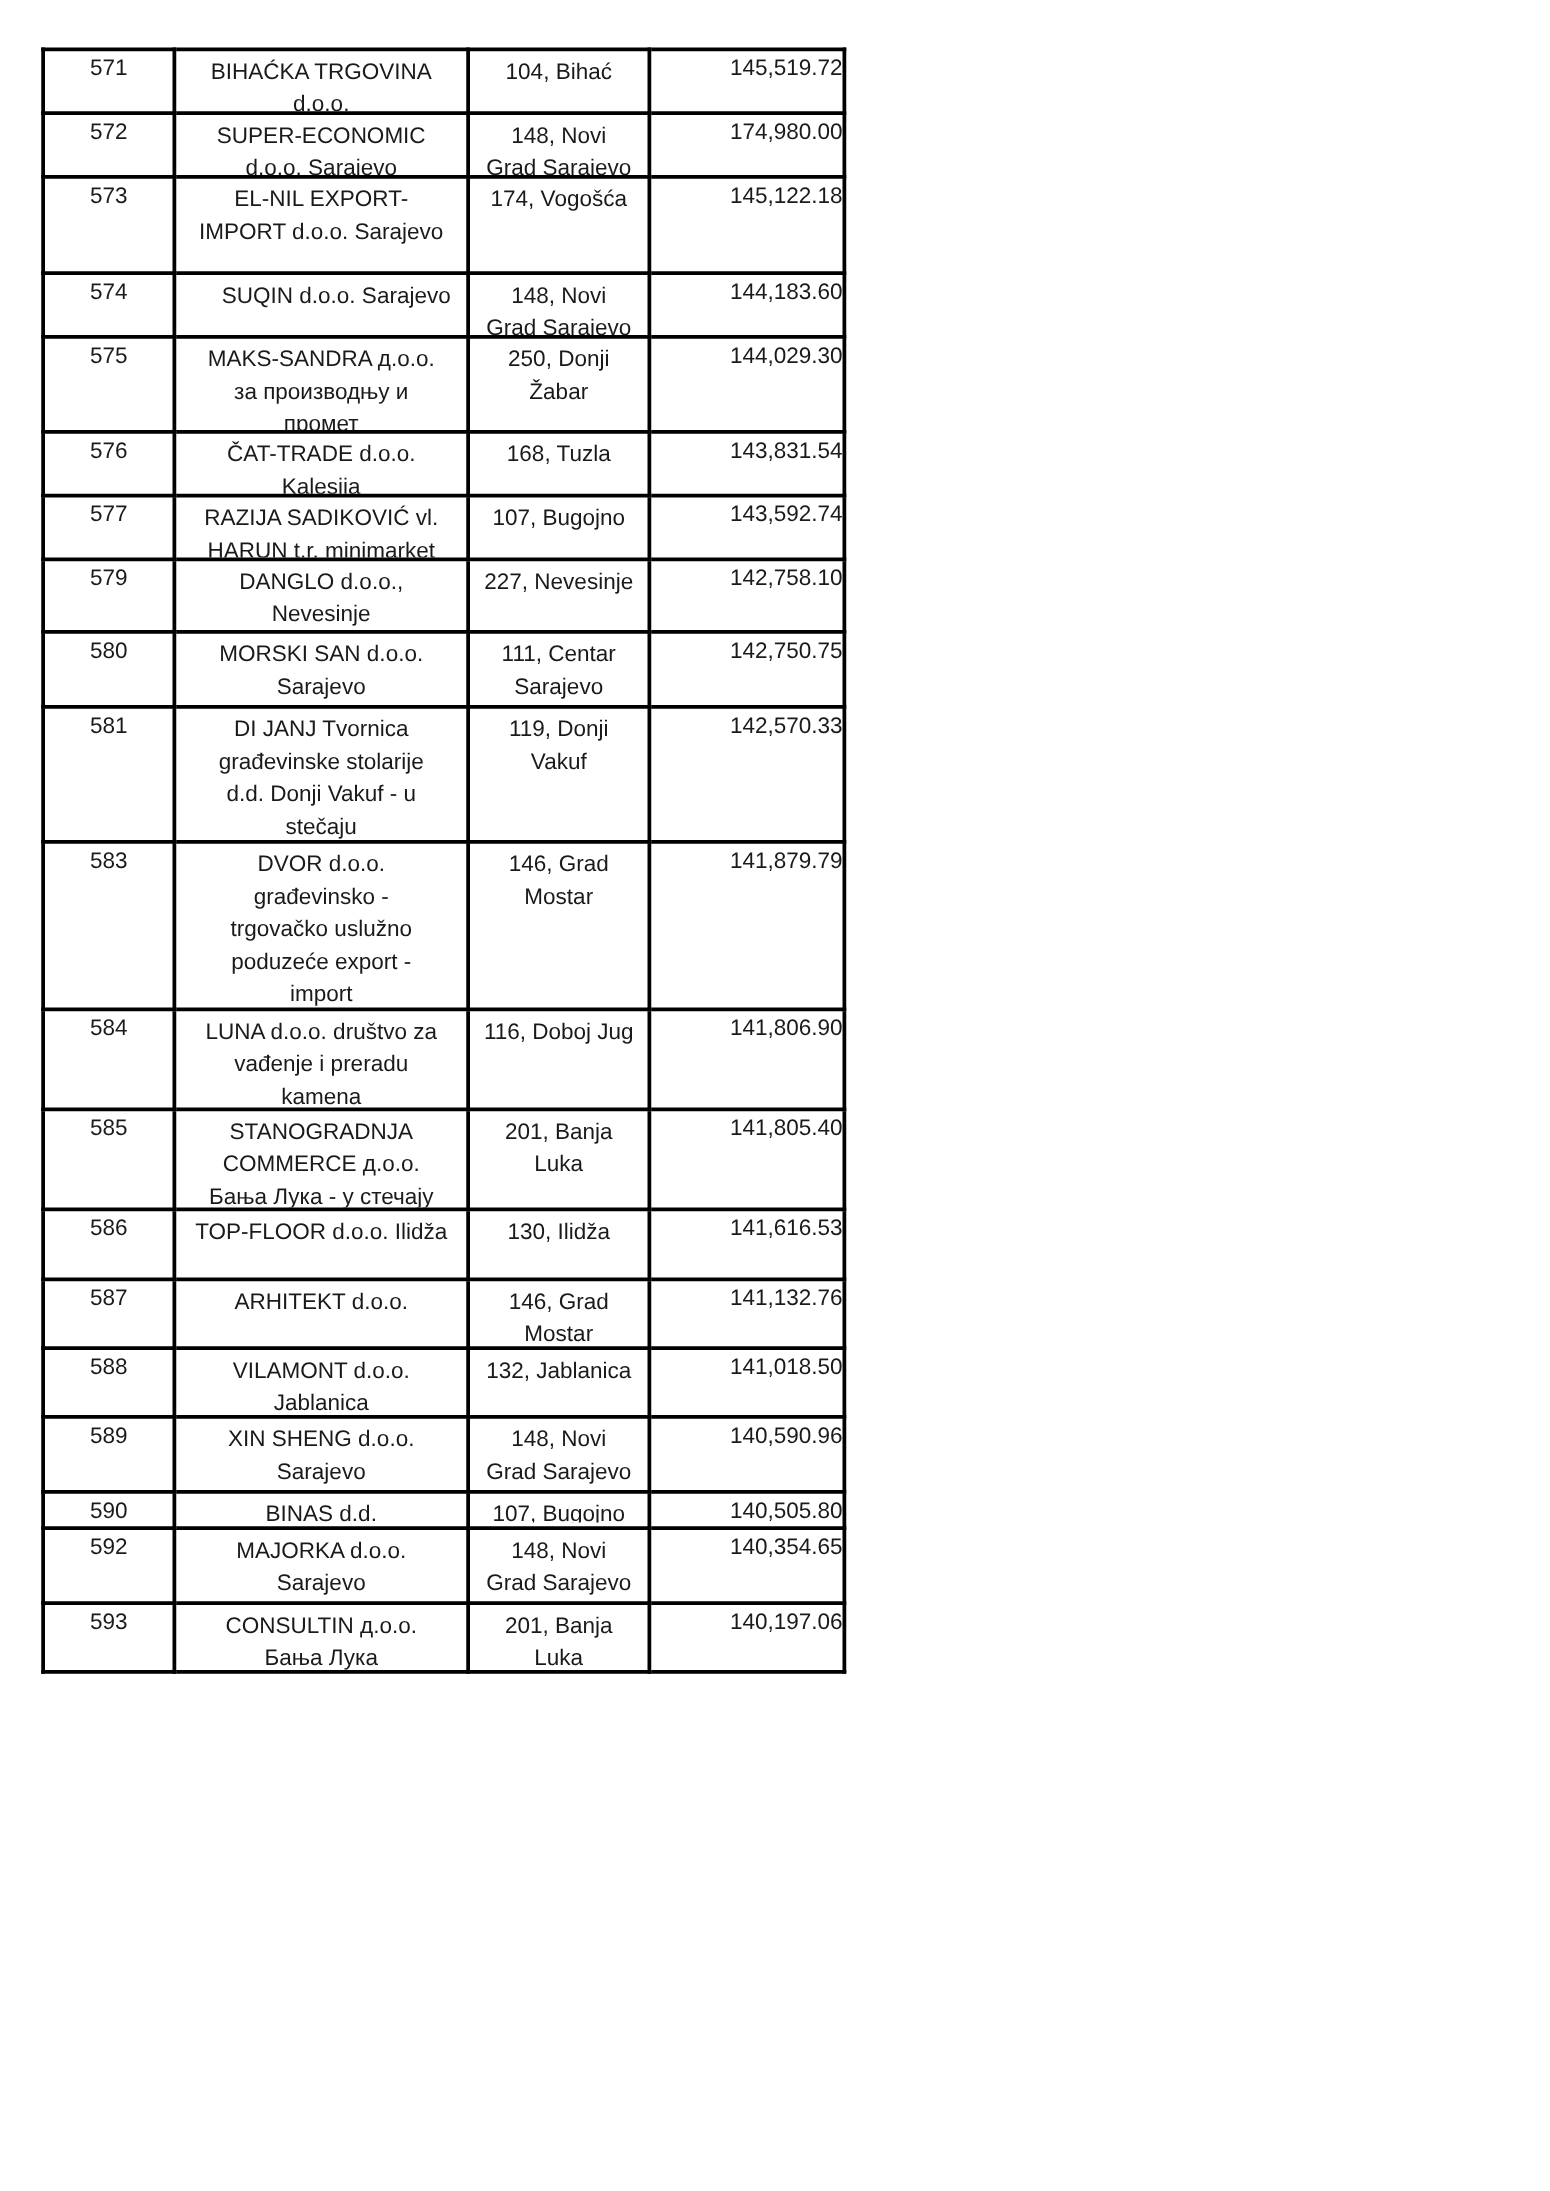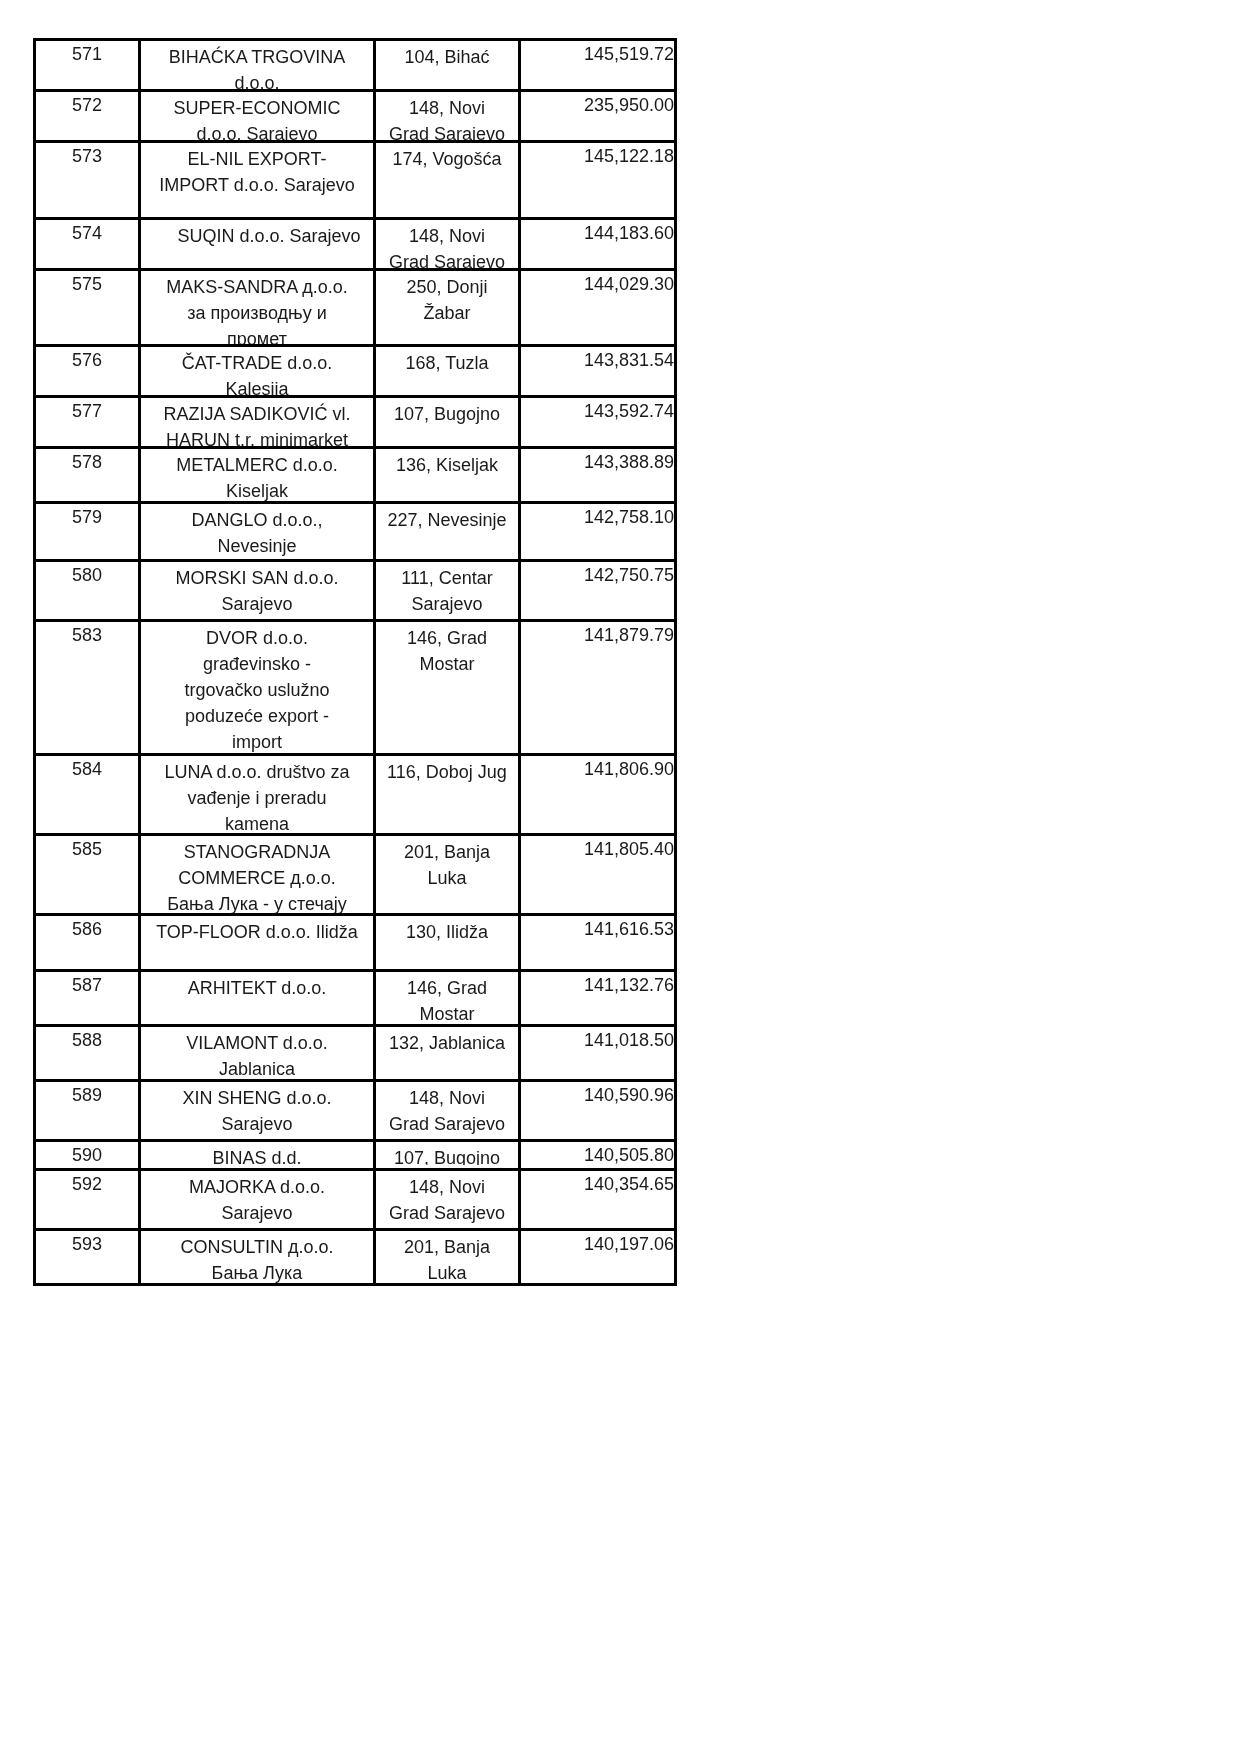--- a/index.html
+++ b/index.html
@@ -78,21 +78,21 @@
           <tr style="height: 51px;">
             <td class="rank">572</td>
             <td class="name">
               <div class="clip" style="height: 48px;">SUPER-ECONOMIC
 d.o.o. Sarajevo</div>
             </td>
             <td class="muni">
               <div class="clip" style="height: 48px;">148, Novi
 Grad Sarajevo</div>
             </td>
-            <td class="amount">235,950.00</td>
+            <td class="amount">174,980.00</td>
           </tr>
           <tr style="height: 77px;">
             <td class="rank">573</td>
             <td class="name">
               <div class="clip" style="height: 74px;">EL-NIL EXPORT-
 IMPORT d.o.o. Sarajevo</div>
             </td>
             <td class="muni">
               <div class="clip" style="height: 74px;">174, Vogošća</div>
             </td>
@@ -137,31 +137,20 @@
             <td class="rank">577</td>
             <td class="name">
               <div class="clip" style="height: 48px;">RAZIJA SADIKOVIĆ vl.
 HARUN t.r. minimarket</div>
             </td>
             <td class="muni">
               <div class="clip" style="height: 48px;">107, Bugojno</div>
             </td>
             <td class="amount">143,592.74</td>
           </tr>
-          <tr style="height: 55px;">
-            <td class="rank">578</td>
-            <td class="name">
-              <div class="clip" style="height: 52px;">METALMERC d.o.o.
-Kiseljak</div>
-            </td>
-            <td class="muni">
-              <div class="clip" style="height: 52px;">136, Kiseljak</div>
-            </td>
-            <td class="amount">143,388.89</td>
-          </tr>
           <tr style="height: 58px;">
             <td class="rank">579</td>
             <td class="name">
               <div class="clip" style="height: 55px;">DANGLO d.o.o.,
 Nevesinje</div>
             </td>
             <td class="muni">
               <div class="clip" style="height: 55px;">227, Nevesinje</div>
             </td>
             <td class="amount">142,758.10</td>
@@ -170,20 +159,34 @@
             <td class="rank">580</td>
             <td class="name">
               <div class="clip" style="height: 57px;">MORSKI SAN d.o.o.
 Sarajevo</div>
             </td>
             <td class="muni">
               <div class="clip" style="height: 57px;">111, Centar
 Sarajevo</div>
             </td>
             <td class="amount">142,750.75</td>
+          </tr>
+          <tr style="height: 108px;">
+            <td class="rank">581</td>
+            <td class="name">
+              <div class="clip" style="height: 105px;">DI JANJ Tvornica
+građevinske stolarije
+d.d. Donji Vakuf - u
+stečaju</div>
+            </td>
+            <td class="muni">
+              <div class="clip" style="height: 105px;">119, Donji
+Vakuf</div>
+            </td>
+            <td class="amount">142,570.33</td>
           </tr>
           <tr style="height: 134px; padding-left: 32px;">
             <td class="rank">583</td>
             <td class="name">
               <div class="clip" style="height: 131px;">DVOR d.o.o.
 građevinsko -
 trgovačko uslužno
 poduzeće export -
 import</div>
             </td>

